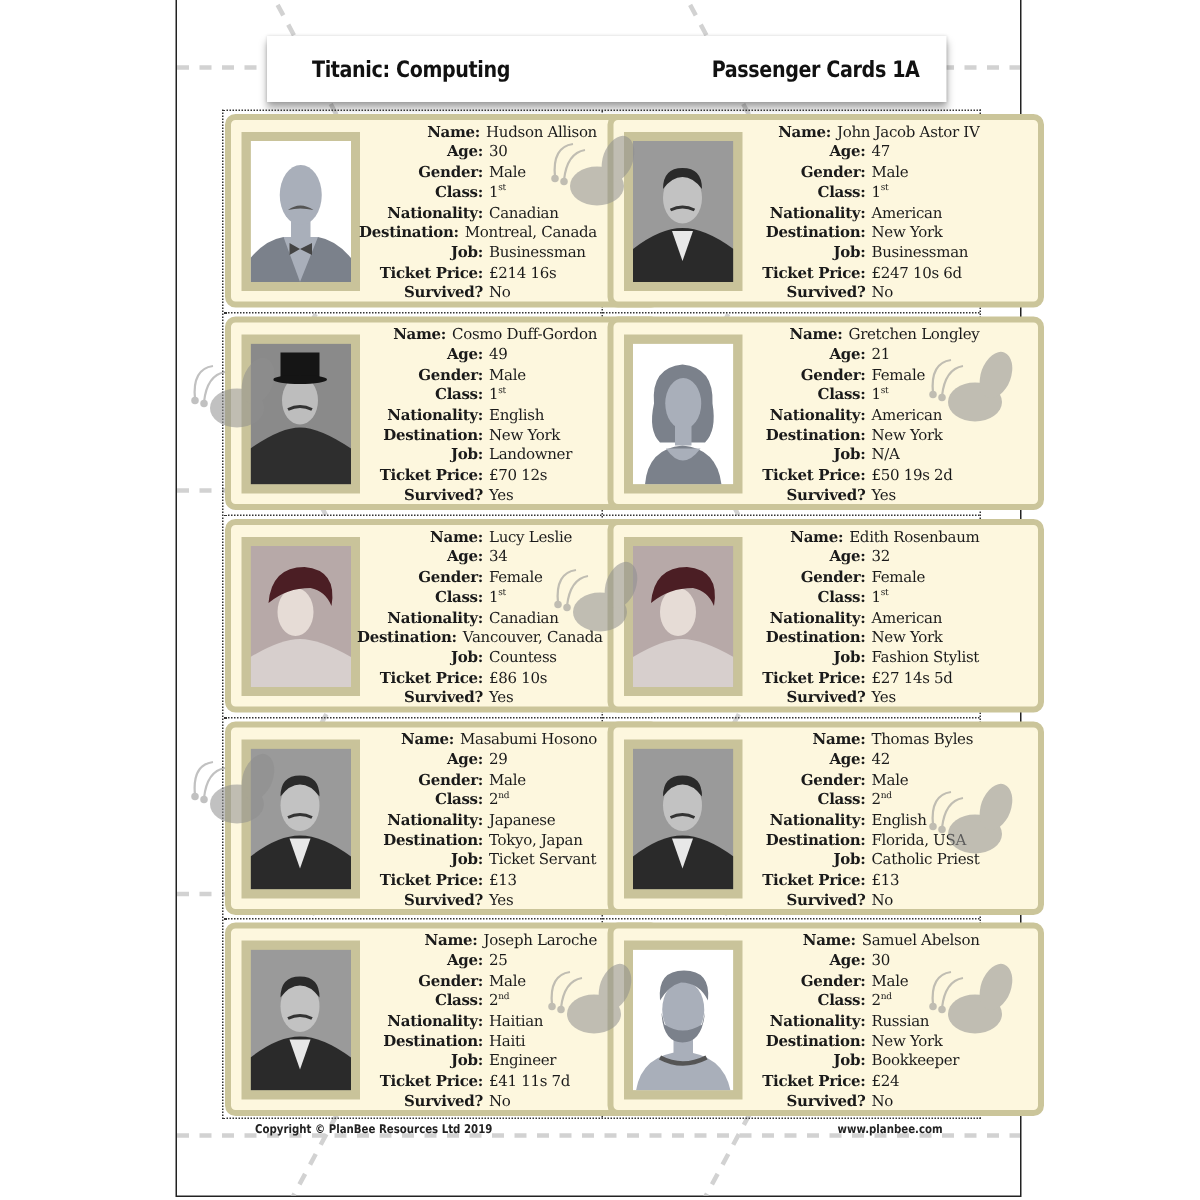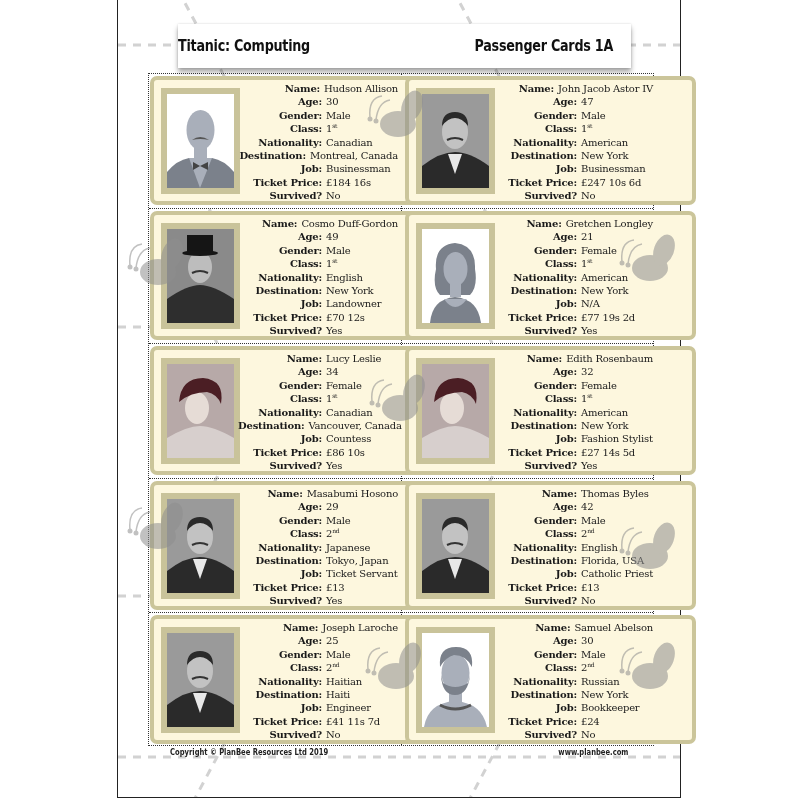--- a/index.html
+++ b/index.html
@@ -1,19 +1,19 @@
 <!DOCTYPE html>
 <html><head>
 <meta charset="utf-8">
 <style>
   html, body { margin:0; padding:0; }
   body { width:800px; height:800px; background:#ffffff; position:relative; overflow:hidden; font-family:"DejaVu Serif", serif; }
   .page { position:absolute; left:117px; top:-1px; width:564px; height:799px; border:1px solid #222; background:#fff; box-sizing:border-box; overflow:hidden; }
   .bg-hex { position:absolute; left:0; top:0; width:564px; height:799px; pointer-events:none; }
-  .header { position:absolute; left:60px; top:24px; width:453px; height:44px; background:#fff; box-shadow:0 4px 5px rgba(0,0,0,0.35), 0 0 2px rgba(0,0,0,0.15); display:flex; justify-content:space-between; align-items:center; padding:0 18px 0 0; box-sizing:border-box; }
+  .header { position:absolute; left:60px; top:24px; width:453px; height:44px; background:#fff; box-shadow:0 4px 5px rgba(0,0,0,0.35), 0 0 2px rgba(0,0,0,0.15); display:flex; justify-content:space-between; align-items:center; padding:0 18px 0 30px; box-sizing:border-box; }
   .header span { font-family:"DejaVu Sans", sans-serif; font-weight:bold; font-size:15px; color:#111; letter-spacing:-0.3px; transform:scaleX(0.85); display:inline-block; }
   .header .left { transform-origin:left center; }
   .header .right { transform-origin:right center; }
   .grid { position:absolute; left:30px; top:73px; width:506px; height:673px; border:1px dotted #333; box-sizing:border-box; }
   .vline { position:absolute; left:252px; top:0; width:0; height:100%; border-left:1px dotted #333; }
   .hline { position:absolute; left:0; width:100%; height:0; border-top:1px dotted #333; }
   .card { position:absolute; width:291px; height:129px; background:#fdf7de; border:4px solid #cbc59a; border-radius:7px; box-sizing:border-box; overflow:hidden; }
   .photo-frame { position:absolute; left:7px; top:8px; width:79px; height:106px; background:#c9c39a; }
   .photo { position:absolute; left:6px; top:6px; width:67px; height:94px; overflow:hidden; }
   .fields { position:absolute; left:84px; top:2px; width:160px; font-size:10px; line-height:13.4px; color:#1a1a1a; }
@@ -106,21 +106,21 @@
       <div class="row">
           <span class="lbl">Destination:</span>
           <span class="val">Montreal, Canada</span>
         </div>
       <div class="row">
           <span class="lbl">Job:</span>
           <span class="val">Businessman</span>
         </div>
       <div class="row">
           <span class="lbl">Ticket Price:</span>
-          <span class="val">£184 16s</span>
+          <span class="val">£214 16s</span>
         </div>
       <div class="row">
           <span class="lbl">Survived?</span>
           <span class="val">No</span>
         </div>
     </div>
   </div>
     <div class="card" style="left: 405px; top: 76px;">
     <div class="photo-frame">
       <div class="photo"><svg width="67" height="94" viewBox="0 0 67 94">
@@ -256,21 +256,21 @@
       <div class="row">
           <span class="lbl">Destination:</span>
           <span class="val">New York</span>
         </div>
       <div class="row">
           <span class="lbl">Job:</span>
           <span class="val">N/A</span>
         </div>
       <div class="row">
           <span class="lbl">Ticket Price:</span>
-          <span class="val">£77 19s 2d</span>
+          <span class="val">£50 19s 2d</span>
         </div>
       <div class="row">
           <span class="lbl">Survived?</span>
           <span class="val">Yes</span>
         </div>
     </div>
   </div>
     <div class="card" style="left: 150px; top: 346px;">
     <div class="photo-frame">
       <div class="photo"><svg width="67" height="94" viewBox="0 0 67 94">

